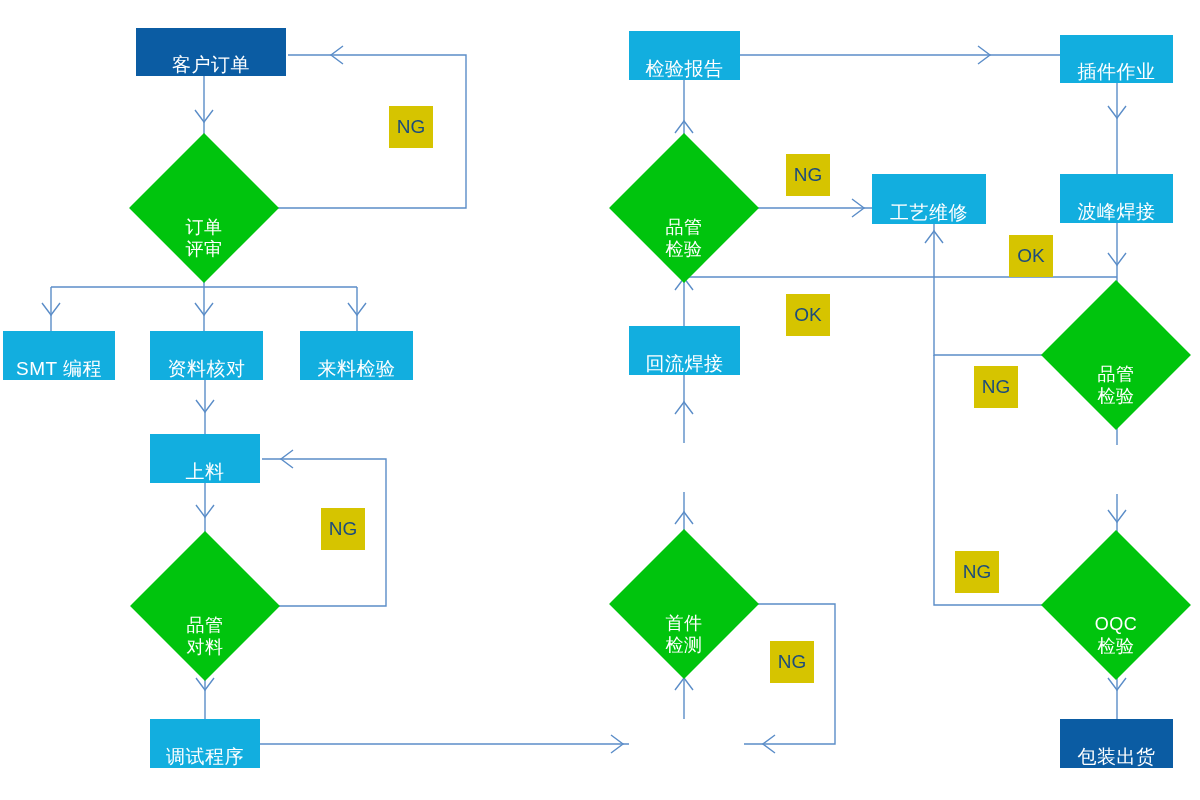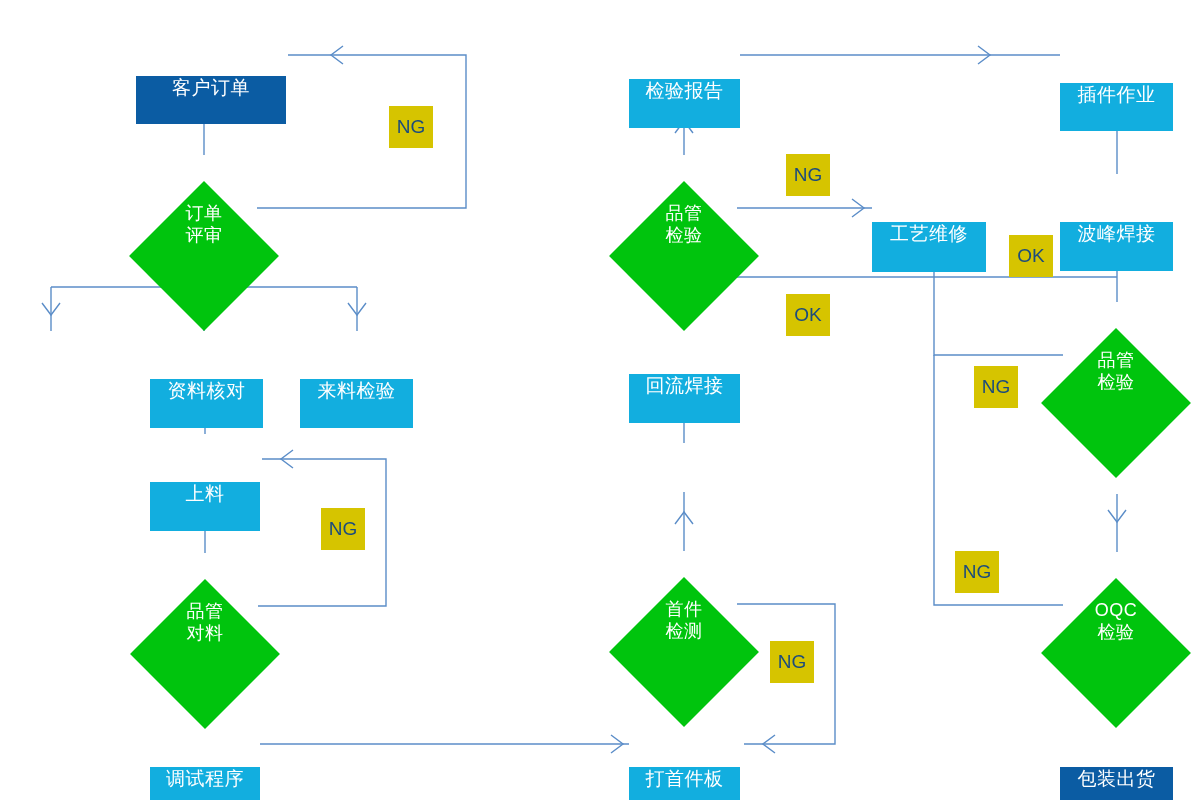--- a/index.html
+++ b/index.html
@@ -22,28 +22,27 @@
     left: 0;
     top: 0;
     width: 1200px;
     height: 800px;
     pointer-events: none;
   }
   .node {
     position: absolute;
     box-sizing: border-box;
     display: flex;
-    align-items: flex-start;
+    align-items: flex-end;
     justify-content: center;
     text-align: center;
     color: #ffffff;
     line-height: 1.22;
     white-space: pre-line;
     letter-spacing: 0.5px;
-    margin-top: 48px;
   }
   .node.process {
     background: #12AEDF;
     font-size: 19px;
   }
   .node.terminator {
     background: #0B5CA3;
     font-size: 19px;
   }
   .node.decision {
@@ -164,20 +163,23 @@
   <div class="node terminator" style="left:136px; top:28px; width:150px; height:48px;">
     <span class="label">客户订单</span>
   </div>
 
   <div class="node decision" style="left:151px; top:155px; width:106px; height:106px;">
     <span class="diamond-shape"></span>
     <span class="label">订单
 评审</span>
   </div>
 
+  <div class="node process" style="left:3px; top:331px; width:112px; height:49px;">
+    <span class="label">SMT 编程</span>
+  </div>
 
   <div class="node process" style="left:150px; top:331px; width:113px; height:49px;">
     <span class="label">资料核对</span>
   </div>
 
   <div class="node process" style="left:300px; top:331px; width:113px; height:49px;">
     <span class="label">来料检验</span>
   </div>
 
   <div class="node process" style="left:150px; top:434px; width:110px; height:49px;">
@@ -187,23 +189,20 @@
   <div class="node decision" style="left:152px; top:553px; width:106px; height:106px;">
     <span class="diamond-shape"></span>
     <span class="label">品管
 对料</span>
   </div>
 
   <div class="node process" style="left:150px; top:719px; width:110px; height:49px;">
     <span class="label">调试程序</span>
   </div>
 
-  <div class="node process" style="left:629px; top:719px; width:111px; height:49px;">
-    <span class="label">打首件板</span>
-  </div>
 
   <div class="node decision" style="left:631px; top:551px; width:106px; height:106px;">
     <span class="diamond-shape"></span>
     <span class="label">首件
 检测</span>
   </div>
 
 
   <div class="node process" style="left:629px; top:326px; width:111px; height:49px;">
     <span class="label">回流焊接</span>

